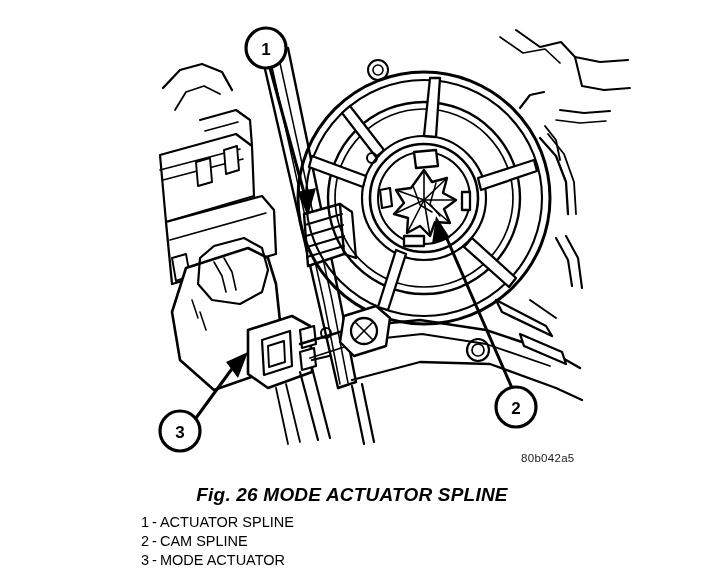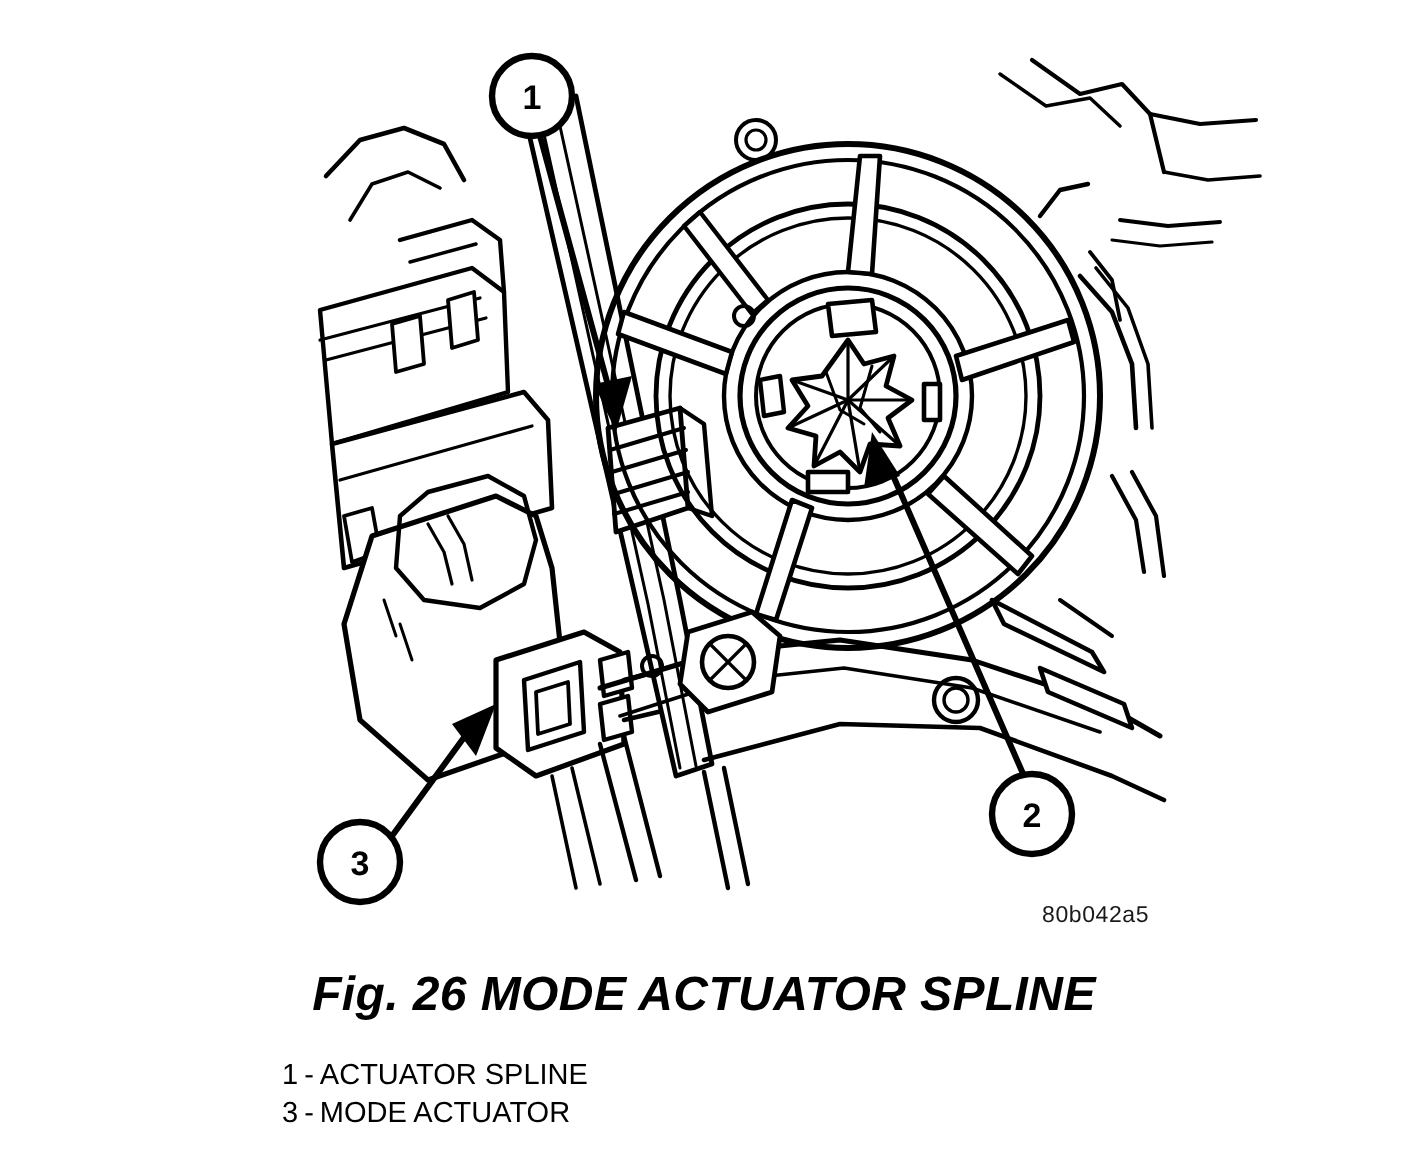--- a/index.html
+++ b/index.html
@@ -81,30 +81,29 @@
   }
   #figure-caption {
     position: absolute;
     left: 0;
     top: 484px;
     width: 704px;
     text-align: center;
     font-family: "Liberation Sans", sans-serif;
     font-weight: bold;
     font-style: italic;
-    font-size: 24px;
+    font-size: 19px;
     letter-spacing: 0.2px;
     color: #000000;
   }
   #legend {
     position: absolute;
     left: 141px;
     top: 513px;
     width: 420px;
-    margin-top: 16px;
   }
   .legend-row {
     font-family: "Liberation Sans", sans-serif;
     font-size: 14.5px;
     line-height: 19px;
     color: #000000;
     white-space: nowrap;
   }
   .legend-num, .legend-dash, .legend-label {
     display: inline;
@@ -298,17 +297,20 @@
 
   <div id="part-code">80b042a5</div>
 
   <div id="figure-caption">Fig. 26 MODE ACTUATOR SPLINE</div>
 
   <div id="legend">
     <div class="legend-row">
       <span class="legend-num">1</span><span class="legend-dash">-</span><span class="legend-label">ACTUATOR SPLINE</span>
     </div>
     <div class="legend-row">
+      <span class="legend-num">2</span><span class="legend-dash">-</span><span class="legend-label">CAM SPLINE</span>
+    </div>
+    <div class="legend-row">
       <span class="legend-num">3</span><span class="legend-dash">-</span><span class="legend-label">MODE ACTUATOR</span>
     </div>
   </div>
 
 </div>
 
 </body></html>

